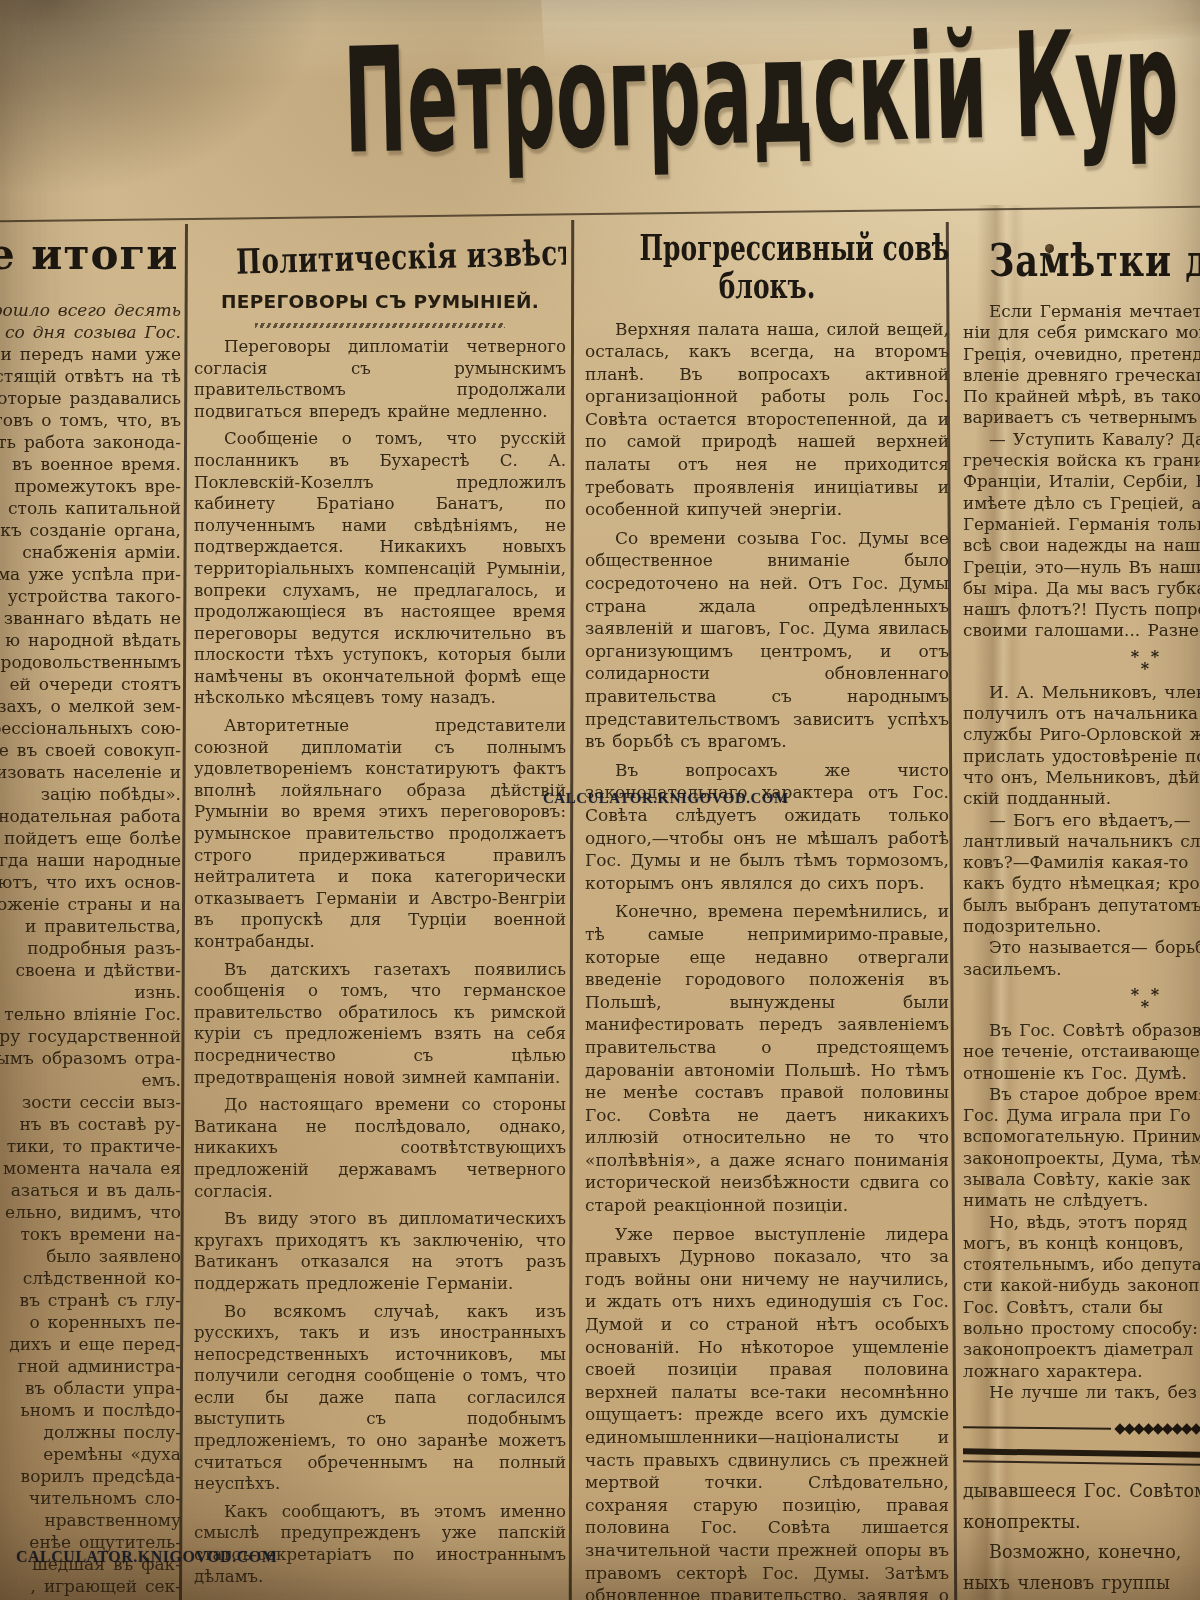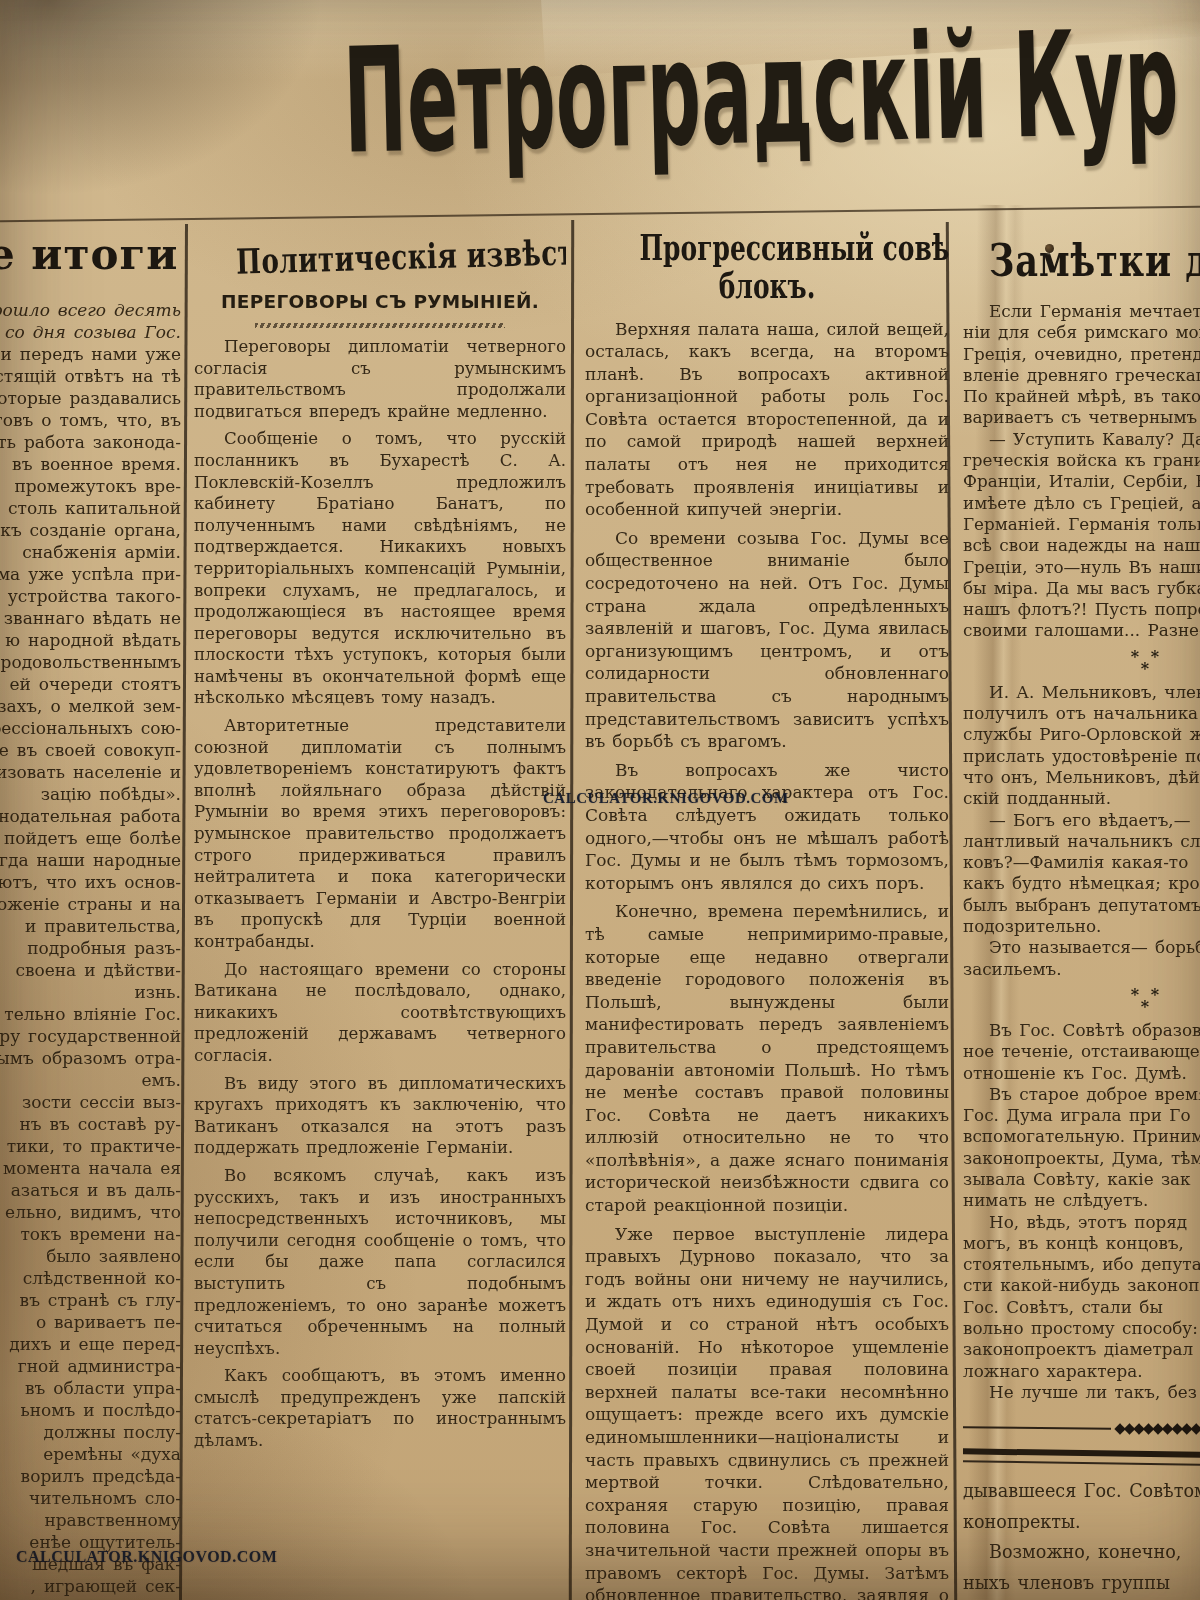--- a/index.html
+++ b/index.html
@@ -244,21 +244,21 @@
         <div class="cline">
           <span>было заявлено</span>
         </div>
         <div class="cline">
           <span>слѣдственной ко-</span>
         </div>
         <div class="cline">
           <span>въ странѣ съ глу-</span>
         </div>
         <div class="cline">
-          <span>о вариваетъ пе-</span>
+          <span>о коренныхъ пе-</span>
         </div>
         <div class="cline">
           <span>дихъ и еще перед-</span>
         </div>
         <div class="cline">
           <span>гной администра-</span>
         </div>
         <div class="cline">
           <span>въ области упра-</span>
         </div>
@@ -296,20 +296,21 @@
   </div>
 
   <div class="col col2">
     <div class="hl-wrap"><span class="headline condensed">Политическія извѣстія.</span></div>
     <div>
         <div class="subhead">ПЕРЕГОВОРЫ СЪ РУМЫНІЕЙ.</div>
         <div class="squiggle"></div>
         <div class="para">Переговоры дипломатіи четверного согласія съ румынскимъ правительствомъ продолжали подвигаться впередъ крайне медленно.</div>
         <div class="para">Сообщеніе о томъ, что русскій посланникъ въ Бухарестѣ С. А. Поклевскій-Козеллъ предложилъ кабинету Братіано Банатъ, по полученнымъ нами свѣдѣніямъ, не подтверждается. Никакихъ новыхъ территоріальныхъ компенсацій Румыніи, вопреки слухамъ, не предлагалось, и продолжающіеся въ настоящее время переговоры ведутся исключительно въ плоскости тѣхъ уступокъ, которыя были намѣчены въ окончательной формѣ еще нѣсколько мѣсяцевъ тому назадъ.</div>
         <div class="para">Авторитетные представители союзной дипломатіи съ полнымъ удовлетвореніемъ констатируютъ фактъ вполнѣ лойяльнаго образа дѣйствій Румыніи во время этихъ переговоровъ: румынское правительство продолжаетъ строго придерживаться правилъ нейтралитета и пока категорически отказываетъ Германіи и Австро-Венгріи въ пропускѣ для Турціи военной контрабанды.</div>
+        <div class="para">Въ датскихъ газетахъ появились сообщенія о томъ, что германское правительство обратилось къ римской куріи съ предложеніемъ взять на себя посредничество съ цѣлью предотвращенія новой зимней кампаніи.</div>
         <div class="para">До настоящаго времени со стороны Ватикана не послѣдовало, однако, никакихъ соотвѣтствующихъ предложеній державамъ четверного согласія.</div>
         <div class="para">Въ виду этого въ дипломатическихъ кругахъ приходятъ къ заключенію, что Ватиканъ отказался на этотъ разъ поддержать предложеніе Германіи.</div>
         <div class="para">Во всякомъ случаѣ, какъ изъ русскихъ, такъ и изъ иностранныхъ непосредственныхъ источниковъ, мы получили сегодня сообщеніе о томъ, что если бы даже папа согласился выступить съ подобнымъ предложеніемъ, то оно заранѣе можетъ считаться обреченнымъ на полный неуспѣхъ.</div>
         <div class="para">Какъ сообщаютъ, въ этомъ именно смыслѣ предупрежденъ уже папскій статсъ-секретаріатъ по иностраннымъ дѣламъ.</div>
       </div>
   </div>
 
   <div class="col col3">
     <div class="hl-wrap">
       <span class="headline condensed">Прогрессивный совѣтскій</span><br>

